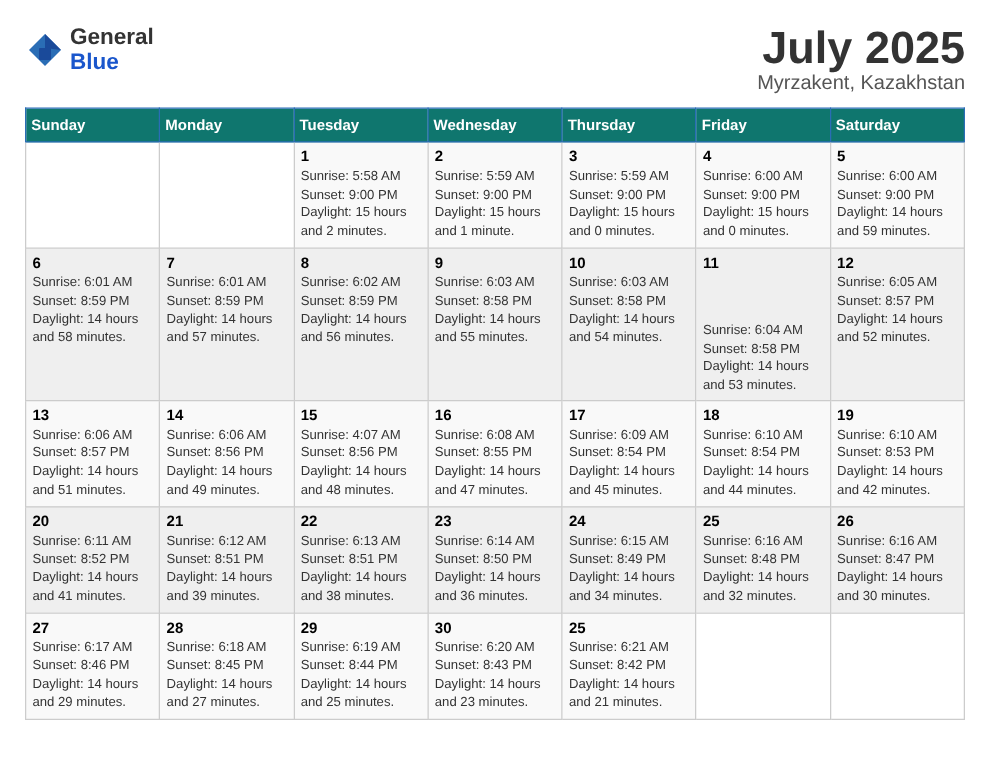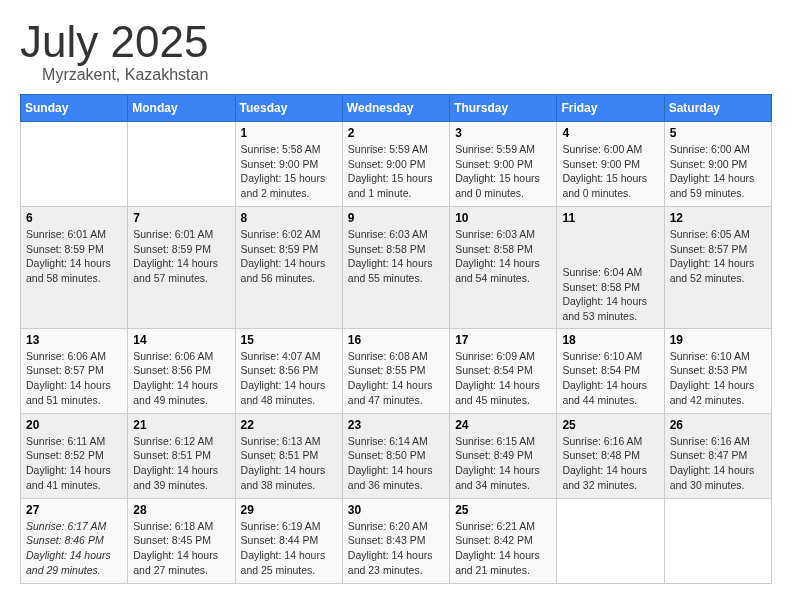--- a/index.html
+++ b/index.html
@@ -29,37 +29,37 @@
     .logo-general { color: #333; }
     .logo-blue { color: #1a56cc; }
     .logo-icon {
       width: 32px;
       height: 32px;
     }
     .title-block {
       text-align: right;
     }
     .month-title {
-      font-size: 44px;
-      font-weight: normal;
+      font-size: 36px;
+      font-weight: bold;
       color: #333;
       line-height: 1;
     }
     .location-title {
       font-size: 16px;
       color: #555;
       margin-top: 2px;
     }
     table {
       width: 100%;
       border-collapse: collapse;
       font-size: 11px;
     }
     thead tr th {
-      background-color: #3b82f6;
+      background-color: #0f766e;
       color: #fff;
       padding: 6px 4px;
       text-align: left;
       font-size: 12px;
       font-weight: bold;
       border: 1px solid #2a6db5;
     }
     tbody tr td {
       border: 1px solid #ccc;
       padding: 4px 5px;
@@ -85,20 +85,31 @@
       color: #333;
       font-size: 10.5px;
       line-height: 1.4;
     }
     .empty { background: #fff !important; }
   </style>
 </head>
 <body>
 
 <div class="header">
+  <div class="logo">
+    <svg class="logo-icon" viewBox="0 0 40 40">
+      <polygon points="20,4 36,20 20,36 4,20" fill="#2a6db5"></polygon>
+      <polygon points="20,4 36,20 20,18" fill="#1a4a9a"></polygon>
+      <rect x="14" y="18" width="12" height="12" fill="#1a4a9a" rx="1"></rect>
+    </svg>
+    <div class="logo-text">
+      <div class="logo-general">General</div>
+      <div class="logo-blue">Blue</div>
+    </div>
+  </div>
   <div class="title-block">
     <div class="month-title">July 2025</div>
     <div class="location-title">Myrzakent, Kazakhstan</div>
   </div>
 </div>
 
 <table>
   <thead>
     <tr>
     <th>Sunday</th>
@@ -273,21 +284,21 @@
         <td>
           <span class="day-num">26</span>
           <div class="day-info" style="white-space: pre-line;">Sunrise: 6:16 AM
 Sunset: 8:47 PM
 Daylight: 14 hours and 30 minutes.</div>
         </td>
       </tr>
       <tr>
         <td>
           <span class="day-num">27</span>
-          <div class="day-info" style="white-space: pre-line; font-style: italic;">Sunrise: 6:17 AM
+          <div class="day-info" style="white-space: pre-line;">Sunrise: 6:17 AM
 Sunset: 8:46 PM
 Daylight: 14 hours and 29 minutes.</div>
         </td>
         <td>
           <span class="day-num">28</span>
           <div class="day-info" style="white-space: pre-line;">Sunrise: 6:18 AM
 Sunset: 8:45 PM
 Daylight: 14 hours and 27 minutes.</div>
         </td>
         <td>

